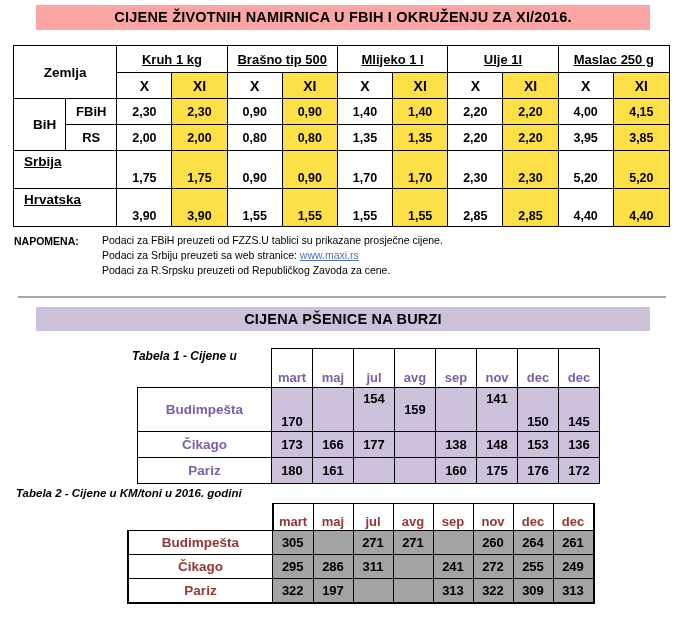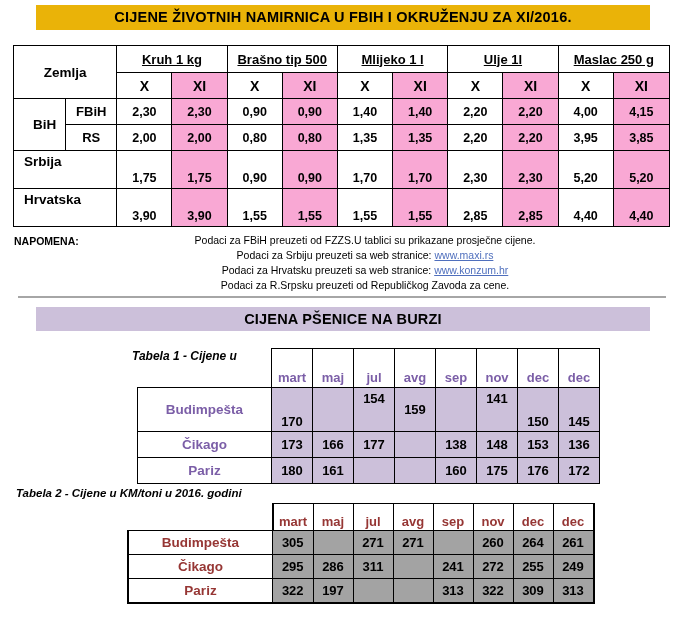--- a/index.html
+++ b/index.html
@@ -22,21 +22,21 @@
     text-align: center;
     font-weight: bold;
     letter-spacing: .2px;
   }
   #banner-prices {
     left: 36px;
     top: 5px;
     width: 614px;
     height: 25px;
     line-height: 25px;
-    background: #eab308;
+    background: #fca5a5;
     font-size: 14.5px;
   }
   #banner-wheat {
     left: 36px;
     top: 307px;
     width: 614px;
     height: 24px;
     line-height: 24px;
     background: #ccc0da;
     font-size: 14.5px;
@@ -76,32 +76,33 @@
     text-decoration: underline;
   }
   #price-table .zemlja {
     font-size: 13.5px;
     height: 52px;
   }
   #price-table .mon {
     height: 25px;
     font-size: 14px;
   }
-  #price-table .shade { background: #f9a8d4; margin-top: 8px; }
+  #price-table .shade { background: #fde047; margin-top: 8px; }
   #price-table .val { height: 25px; }
   #price-table .lab {
     font-size: 13px;
     text-align: center;
   }
   #price-table .lab-left {
     font-size: 13.5px;
     text-align: left;
     padding-left: 10px;
     vertical-align: top;
     padding-top: 3px;
+    text-decoration: underline;
   }
   #price-table .tall { height: 34px; }
   #price-table .tall.val { vertical-align: bottom; padding-bottom: 3px; }
   #price-table .bih {
     font-size: 13.5px;
     text-align: center;
     padding-left: 10px;
   }
   .c-lab1 { width: 52px; }
   .c-lab2 { width: 51px; }
@@ -118,22 +119,21 @@
   }
   #notes-title {
     position: absolute;
     left: 0;
     top: 2px;
     font-weight: bold;
     font-size: 10.5px;
     text-align: right;
   }
   #notes-lines {
-    margin-left: 42px;
-    text-align: center;
+    margin-left: 88px;
   }
   #notes-lines div {
     line-height: 15px;
     white-space: nowrap;
   }
   #notes-lines a {
     color: #4f6fbd;
     text-decoration: underline;
   }
 
@@ -344,21 +344,20 @@
       <td class="val tall shade">4,40</td>
     </tr>
   </tbody>
 </table>
 
 <div id="notes">
   <div id="notes-title">NAPOMENA:</div>
   <div id="notes-lines">
     <div>Podaci za FBiH preuzeti od FZZS.U tablici su prikazane prosječne cijene.</div>
     <div><span>Podaci za Srbiju preuzeti sa web stranice: </span><a href="#">www.maxi.rs</a></div>
-    <div><span>Podaci za Hrvatsku preuzeti sa web stranice: </span><a href="#">www.konzum.hr</a></div>
     <div>Podaci za R.Srpsku preuzeti od Republičkog Zavoda za cene.</div>
   </div>
 </div>
 
 <div id="divider"></div>
 
 <div class="banner" id="banner-wheat">CIJENA PŠENICE NA BURZI</div>
 
 <div id="t1-caption">
   <div>Tabela 1 - Cijene u</div>

